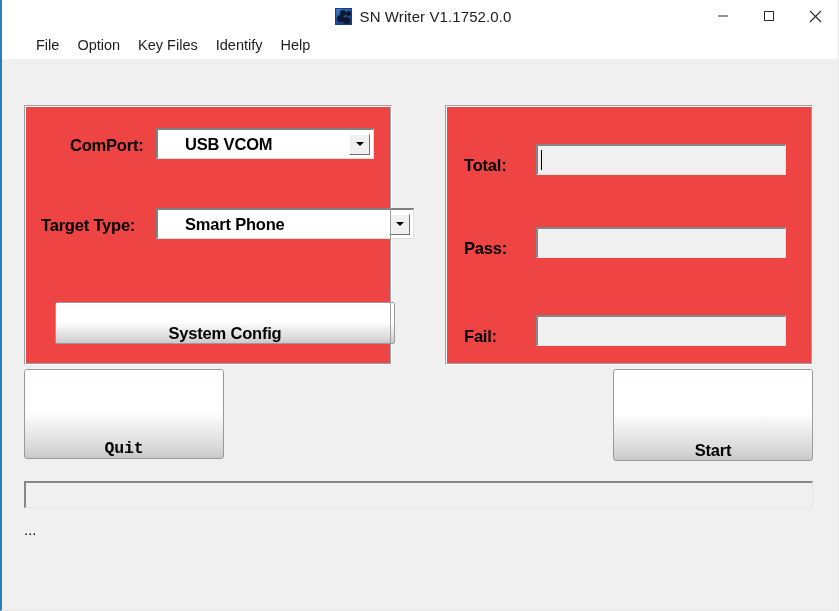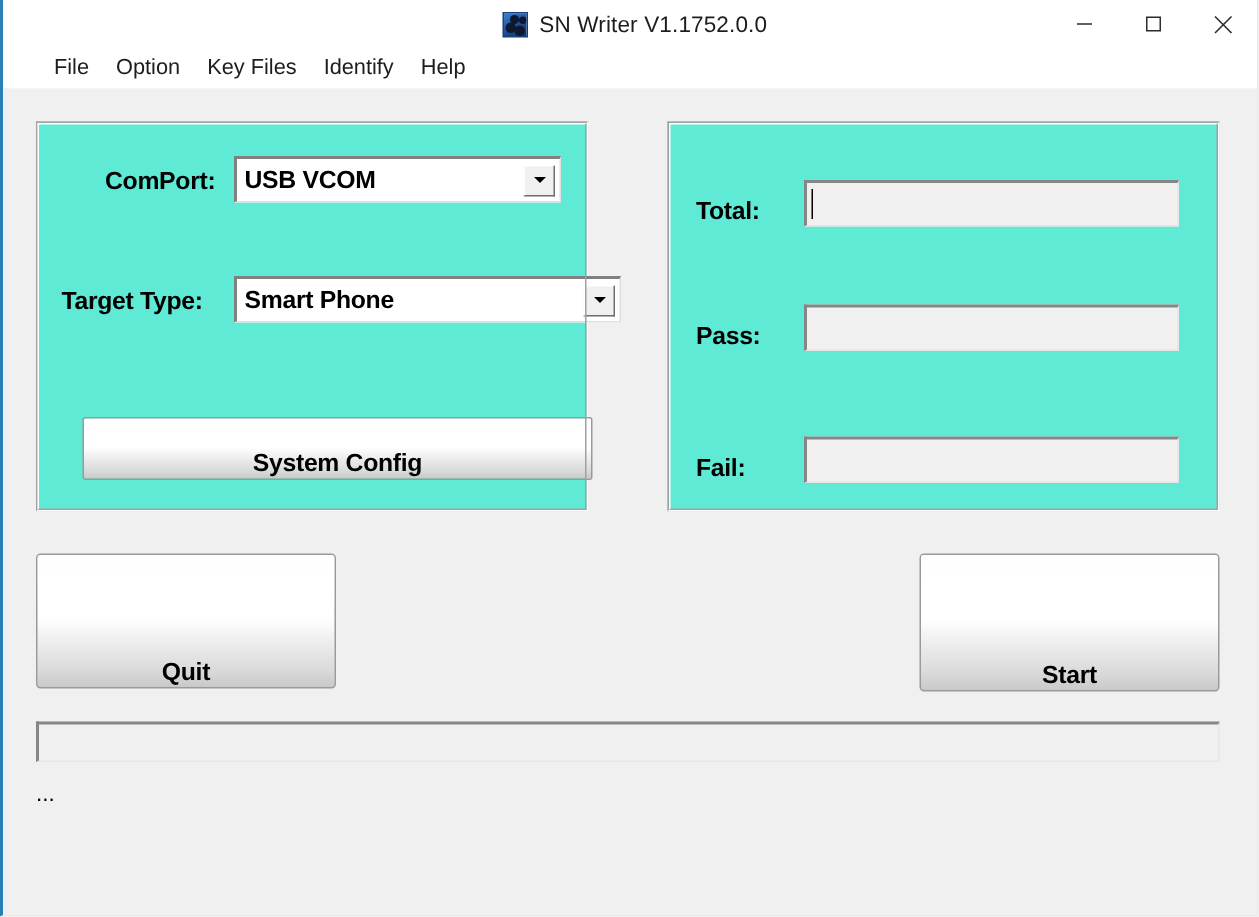--- a/index.html
+++ b/index.html
@@ -109,21 +109,22 @@
   }
 
   
   .group-box {
     position: absolute;
     box-sizing: border-box;
     border-top: 1px solid #a0a0a0;
     border-left: 1px solid #a0a0a0;
     border-right: 1px solid #ffffff;
     border-bottom: 1px solid #ffffff;
-    background: #5eead4;
+    background: #ef4444;
+    margin-top: 24px;
   }
   .group-box::after {
     content: "";
     position: absolute;
     left: 0; top: 0; right: 0; bottom: 0;
     border-top: 1px solid #ffffff;
     border-left: 1px solid #ffffff;
     border-right: 1px solid #a0a0a0;
     border-bottom: 1px solid #a0a0a0;
     pointer-events: none;
@@ -146,20 +147,21 @@
     position: absolute;
     box-sizing: border-box;
     height: 31px;
     background: #ffffff;
     border-top: 2px solid #808080;
     border-left: 2px solid #808080;
     border-right: 1px solid #dfdfdf;
     border-bottom: 1px solid #dfdfdf;
     display: flex;
     align-items: center;
+    padding-left: 22px;
   }
   .combo-text {
     flex: 1 1 auto;
     font-size: 16.5px;
     font-weight: bold;
     color: #000000;
     padding-left: 5px;
     letter-spacing: -0.2px;
     white-space: nowrap;
     overflow: hidden;
@@ -246,21 +248,21 @@
     position: absolute;
     left: 0; right: 0; top: 0;
     height: 52%;
     background: linear-gradient(to bottom, rgba(255,255,255,0.95), rgba(255,255,255,0.1));
     pointer-events: none;
   }
   #system-config-button {
     left: 30px; top: 196px; width: 340px; height: 42px;
     border-radius: 2px;
   }
-  #quit-button  { left: 22px;  top: 310px; width: 200px; height: 90px; }
+  #quit-button  { left: 22px;  top: 310px; width: 200px; height: 90px; font-family: Liberation Mono, monospace; }
   #start-button { left: 611px; top: 310px; width: 200px; height: 92px; }
 
   
   #progress-bar {
     position: absolute;
     left: 22px; top: 422px;
     width: 789px; height: 27px;
     box-sizing: border-box;
     background: #f0f0f0;
     border-top: 2px solid #868686;

